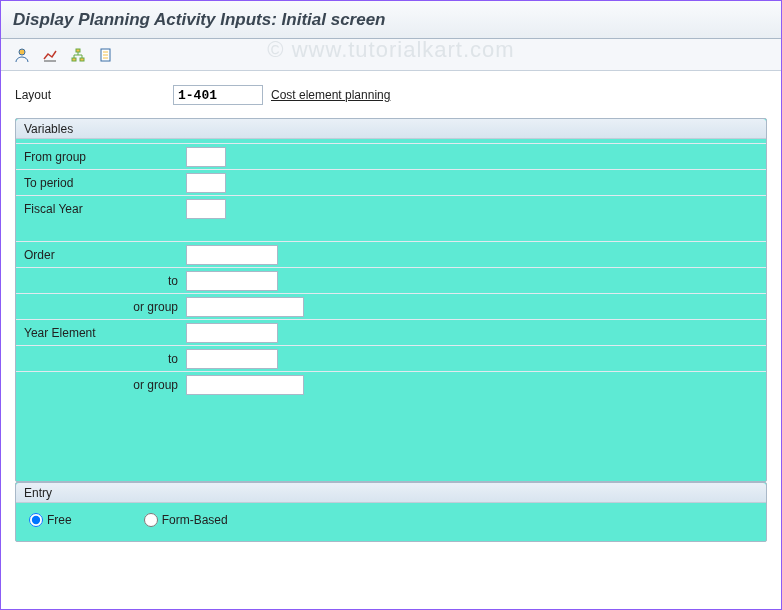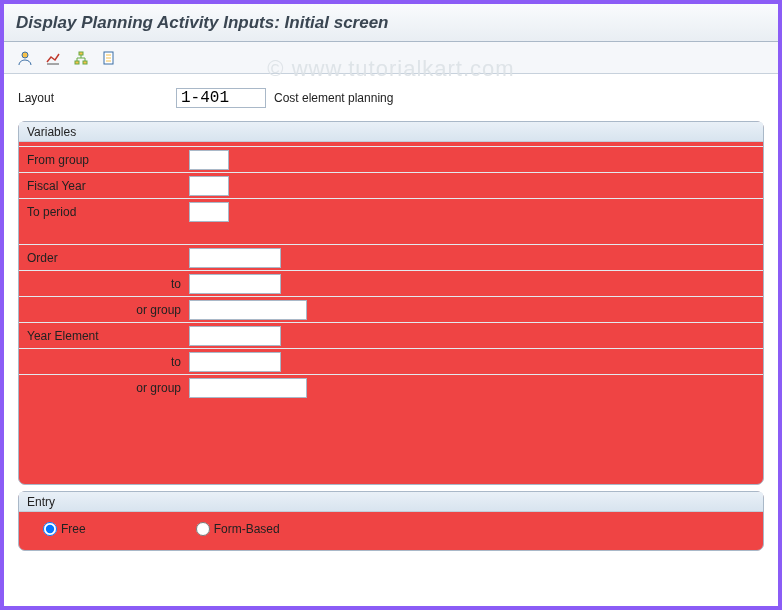--- a/index.html
+++ b/index.html
@@ -1,60 +1,59 @@
 <!DOCTYPE html>
 <html><head>
 <meta charset="utf-8">
 <style>
   * { box-sizing: border-box; margin: 0; padding: 0; }
   html, body { width: 782px; height: 610px; font-family: Arial, Helvetica, sans-serif; font-size: 12px; color: #222; background: #fff; }
-  .outer { width: 782px; height: 610px; border: 4px solid #8b5cf6; position: relative; background: #fff; }
+  .outer { width: 782px; height: 610px; border: 1px solid #8b5cf6; position: relative; background: #fff; }
   .titlebar {
     height: 38px; display:flex; align-items:center; padding: 0 12px;
     background: linear-gradient(#f9fbfd,#e9eef3);
     border-bottom: 1px solid #aab8c7;
     font-style: italic; font-weight: bold; font-size: 17px; color: #3a4652;
   }
   .toolbar {
     height: 32px; display:flex; align-items:center; gap:6px; padding: 0 10px;
     background: #f5f7fa; border-bottom: 1px solid #c7d1dc;
   }
   .tb-btn { width:22px; height:22px; display:flex; align-items:center; justify-content:center; border:1px solid transparent; border-radius:3px; }
   .content { padding: 14px 14px 10px 14px; }
   .layout-row { display:flex; align-items:center; margin-bottom:13px; }
   .layout-row .lbl { width:158px; }
   .layout-row .ip { width:90px; }
-  .layout-row .desc { margin-left:8px; }
+  .layout-row .desc { margin-left:8px;text-decoration:underline; }
   input.txt {
-    height:20px; font-size:16px; padding: 0 4px;
-    border:1px solid #a9b8c8; background:#fff; font-family: "Courier New", monospace;
+    height:20px; font-size:13px; padding: 0 4px;
+    border:1px solid #a9b8c8; background:#fff; font-family: "Courier New", monospace; font-weight: bold;
   }
   .panel {
-    border:1px solid #a9b8c8; border-radius:7px; background:#ef4444;
-    margin-top:6px;
+    border:1px solid #a9b8c8; border-radius:2px; background:#5eead4;
   }
   .panel-hd {
     height:20px; display:flex; align-items:center; padding:0 8px; font-size:12px;
     background: linear-gradient(#e9f0f7,#d8e4ef);
     border-bottom:1px solid #c1cdd9; border-radius:3px 3px 0 0;
   }
   .panel-body { padding:4px 0 8px 0; }
   .fldrow { display:flex; align-items:center; height:26px; }
   .fldrow.striped { border-top:1px solid #e3e9ef; }
   .fldrow .lbl { width:170px; padding-left:8px; }
   .fldrow .lbl.sub { text-align:right; padding-right:8px; width:170px; }
   .w30 { width:40px; }
   .w80 { width:92px; }
   .w110 { width:118px; }
   .vars-body { height:342px; }
-  .entry-body { padding:10px 8px 14px 24px; display:flex; align-items:center; gap:110px; }
+  .entry-body { padding:10px 8px 14px 13px; display:flex; align-items:center; gap:72px; }
   .radio-wrap { display:flex; align-items:center; gap:4px; }
   input[type=radio]{ width:14px; height:14px; }
   .watermark {
-    position:absolute; top:52px; left:0; right:0; text-align:center; pointer-events:none;
+    position:absolute; top:36px; left:0; right:0; text-align:center; pointer-events:none;
     font-size:22px; color:rgba(220,225,230,0.9); letter-spacing:1px;
   }
 </style>
 </head>
 <body>
 
 <div class="outer">
 
   <div class="titlebar">
     <span>Display Planning Activity Inputs: Initial screen</span>
@@ -101,25 +100,25 @@
 
     <div class="panel">
       <div class="panel-hd">Variables</div>
       <div class="panel-body vars-body">
 
         <div class="fldrow striped">
           <span class="lbl">From group</span>
           <input class="txt w30" value="" style="">
         </div>
         <div class="fldrow striped">
-          <span class="lbl">Fiscal Year</span>
+          <span class="lbl">To period</span>
           <input class="txt w30" value="" style="">
         </div>
         <div class="fldrow striped">
-          <span class="lbl">To period</span>
+          <span class="lbl">Fiscal Year</span>
           <input class="txt w30" value="" style="">
         </div>
 
         <div style="height:20px"></div>
 
         <div class="fldrow striped">
           <span class="lbl">Order</span>
           <input class="txt w80" value="" style="">
         </div>
         <div class="fldrow striped">

